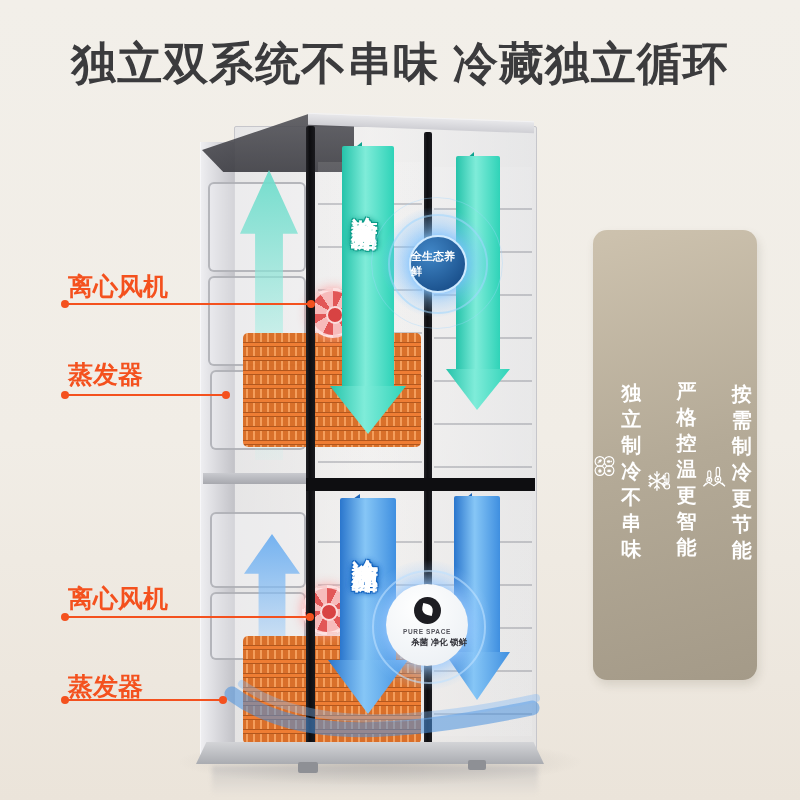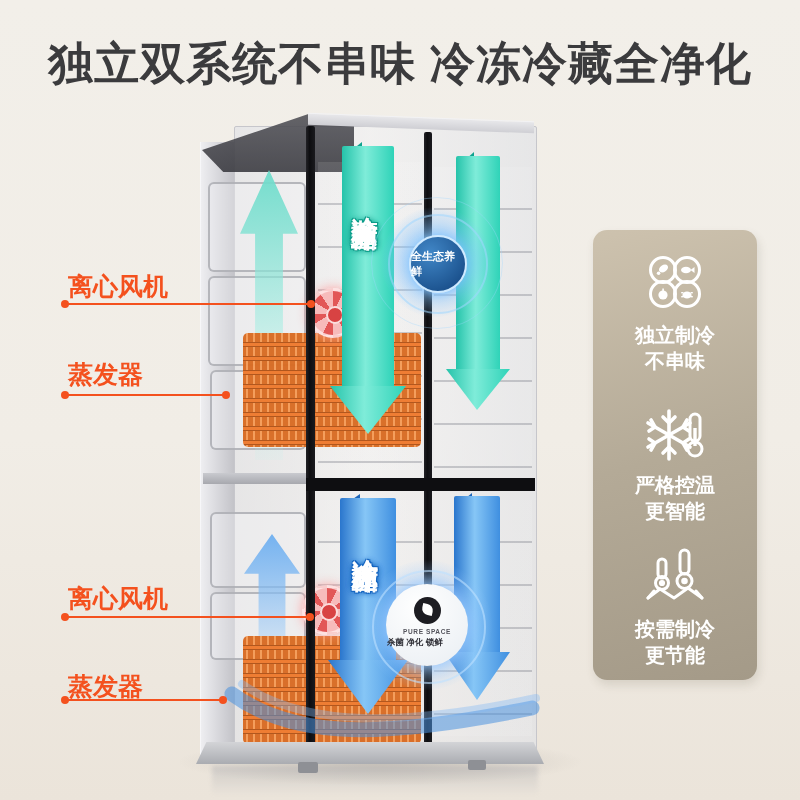--- a/index.html
+++ b/index.html
@@ -94,43 +94,43 @@
   .r3{left:372px;top:570px;width:110px;height:110px;border:2px solid rgba(190,225,255,.6);}
   .badge-lower{left:386px;top:584px;width:82px;height:82px;border-radius:50%;z-index:10;
     background:radial-gradient(circle at 40% 28%,#ffffff,#edf1f5 80%);
     box-shadow:0 0 14px rgba(150,200,255,.9);text-align:center;}
   .pure-logo{left:414px;top:597px;width:27px;height:27px;border-radius:50%;z-index:11;
     background:#1d1d22;}
   .pure-logo::after{content:"";position:absolute;left:8px;top:7px;width:11px;height:11px;
     background:#fff;border-radius:0 60% 0 60%;transform:rotate(12deg);}
   .pure-brand{left:392px;top:628px;width:70px;z-index:11;text-align:center;
     font-size:6.5px;color:#54545c;letter-spacing:.6px;font-weight:700;}
-  .pure-feats{left:387px;top:637px;width:80px;z-index:11;text-align:left;
+  .pure-feats{left:387px;top:637px;width:80px;z-index:11;text-align:right;
     font-size:8.5px;color:#2d2d34;font-weight:700;}
 
   
   .callout-label{z-index:11;font-size:25px;font-weight:700;color:#f4511e;}
   .callout-line{z-index:11;height:2px;background:#f4511e;}
   .callout-line::before,.callout-line::after{content:"";position:absolute;top:-3px;width:8px;height:8px;
     border-radius:50%;background:#f4511e;}
   .callout-line::before{left:-3px;}
   .callout-line::after{right:-3px;}
 
   
   .card{left:593px;top:230px;width:164px;height:450px;border-radius:14px;z-index:5;
     background:linear-gradient(165deg,#cdc2ae 0%,#b4aa97 50%,#a49a88 100%);
     box-shadow:2px 5px 10px rgba(90,80,60,.15);
-    display:flex;flex-direction:column;align-items:center;padding-top:22px;box-sizing:border-box;}
+    display:flex;flex-direction:row;align-items:center;padding-top:22px;box-sizing:border-box;}
   .card .txt{color:#fff;font-size:20px;font-weight:700;line-height:26px;text-align:center;}
   .ic{display:block;}
 </style>
 </head>
 <body>
 
-<div class="abs title">独立双系统不串味 冷冻冷藏全净化</div>
+<div class="abs title">独立双系统不串味 冷藏独立循环</div>
 
 <div class="abs floor-shadow"></div>
 <div class="abs reflection"></div>
 <div class="abs left-wall"></div>
 <div class="abs cab-front"></div>
 <div class="abs cab-ceiling"></div>
 <div class="abs cab-top-edge"></div>
 
 <div class="abs drawer" style="left:208px;top:182px;width:94px;height:86px;"></div>
 <div class="abs drawer" style="left:208px;top:276px;width:94px;height:86px;"></div>

